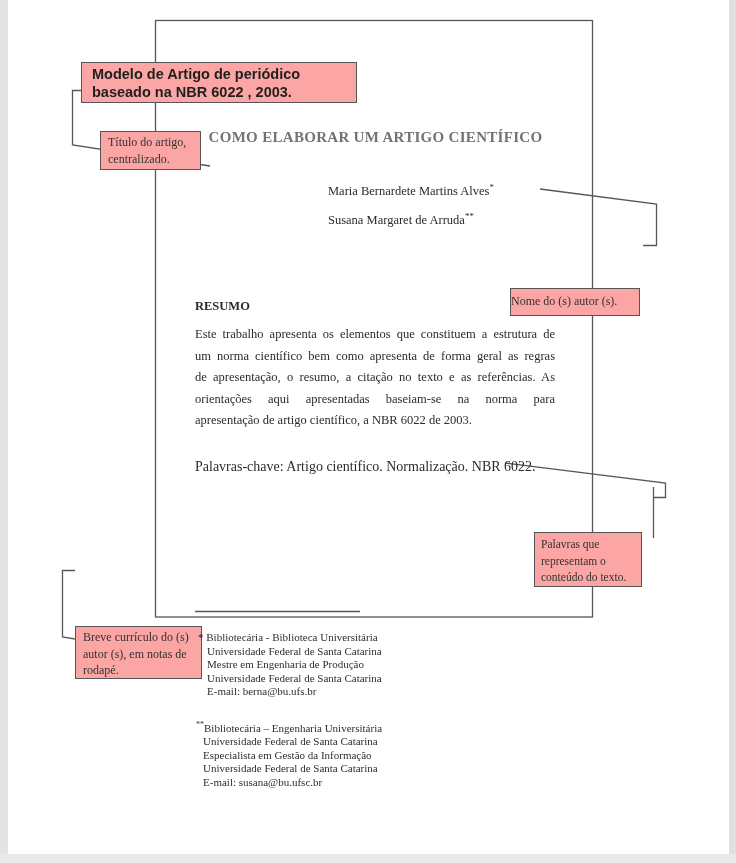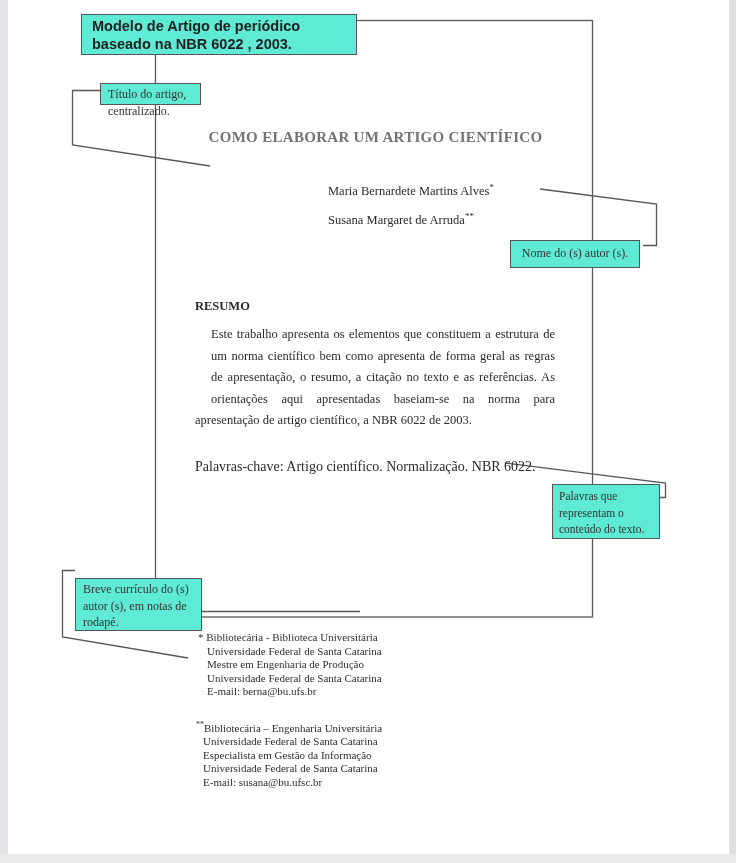--- a/index.html
+++ b/index.html
@@ -8,43 +8,43 @@
   .abs{position:absolute;}
 
   
   .edge-left {left:0;top:0;width:8px;height:863px;background:#e4e4e6;}
   .edge-right{right:0;top:0;width:7px;height:863px;background:#dfdfe1;}
   .edge-bottom{left:0;top:854px;width:736px;height:9px;background:#e9e9eb;}
 
   svg.lines{left:0;top:0;width:736px;height:863px;pointer-events:none;}
 
   
-  .cbox{background:#5eead4;border:1.5px solid #565656;box-sizing:border-box;}
+  .cbox{background:#fca5a5;border:1.5px solid #565656;box-sizing:border-box;margin-top:48px;}
   .modelo-box{left:81px;top:14px;width:276px;height:41px;
       font-family:"Liberation Sans","DejaVu Sans",sans-serif;
       font-weight:700;font-size:14.5px;line-height:18px;color:#1f1f1f;
       padding:2px 0 0 10px;}
-  .titulo-box{left:100px;top:83px;width:101px;height:22px;
+  .titulo-box{left:100px;top:83px;width:101px;height:39px;
       font-size:12px;line-height:17px;padding:2px 0 13px 7px;color:#333;}
   .nome-box{left:510px;top:240px;width:130px;height:28px;
-      font-size:12px;line-height:24px;text-align:center;color:#333;}
-  .palavras-box{left:552px;top:484px;width:108px;height:55px;
+      font-size:12px;line-height:24px;color:#333;}
+  .palavras-box{left:534px;top:484px;width:108px;height:55px;
       font-size:11.5px;line-height:16.5px;padding:3px 0 0 6px;color:#333;}
   .breve-box{left:75px;top:578px;width:127px;height:53px;
       font-size:12px;line-height:16.5px;padding:2px 0 0 7px;color:#333;}
 
   
   .article-title{left:155px;top:129px;width:441px;text-align:center;
       font-weight:700;font-size:15px;letter-spacing:.3px;color:#737373;}
   .authors{left:328px;top:175px;width:250px;text-align:left;
       font-size:12.5px;line-height:25px;}
   .authors sup{font-size:9px;vertical-align:super;}
   .resumo-h{left:195px;top:299px;font-weight:700;font-size:12.5px;text-align:right;}
   .resumo-body{left:195px;top:324px;width:360px;font-size:12.5px;line-height:21.6px;}
-  .jline{text-align:justify;text-align-last:justify;margin-left:16px;}
+  .jline{text-align:justify;text-align-last:justify;}
   .jlast{text-align:left;}
   .keywords{left:195px;top:459px;font-size:14px;text-align:center;}
 
   
   .footnote{font-size:11px;line-height:13.6px;color:#2e2e2e;}
   .fn1{left:198px;top:631px;}
   .fn2{left:196px;top:718px;}
   .fn-line{padding-left:9px;}
   .fn2 .fn-line{padding-left:7px;}
   .fn-mark-sup{font-size:8px;vertical-align:super;}

